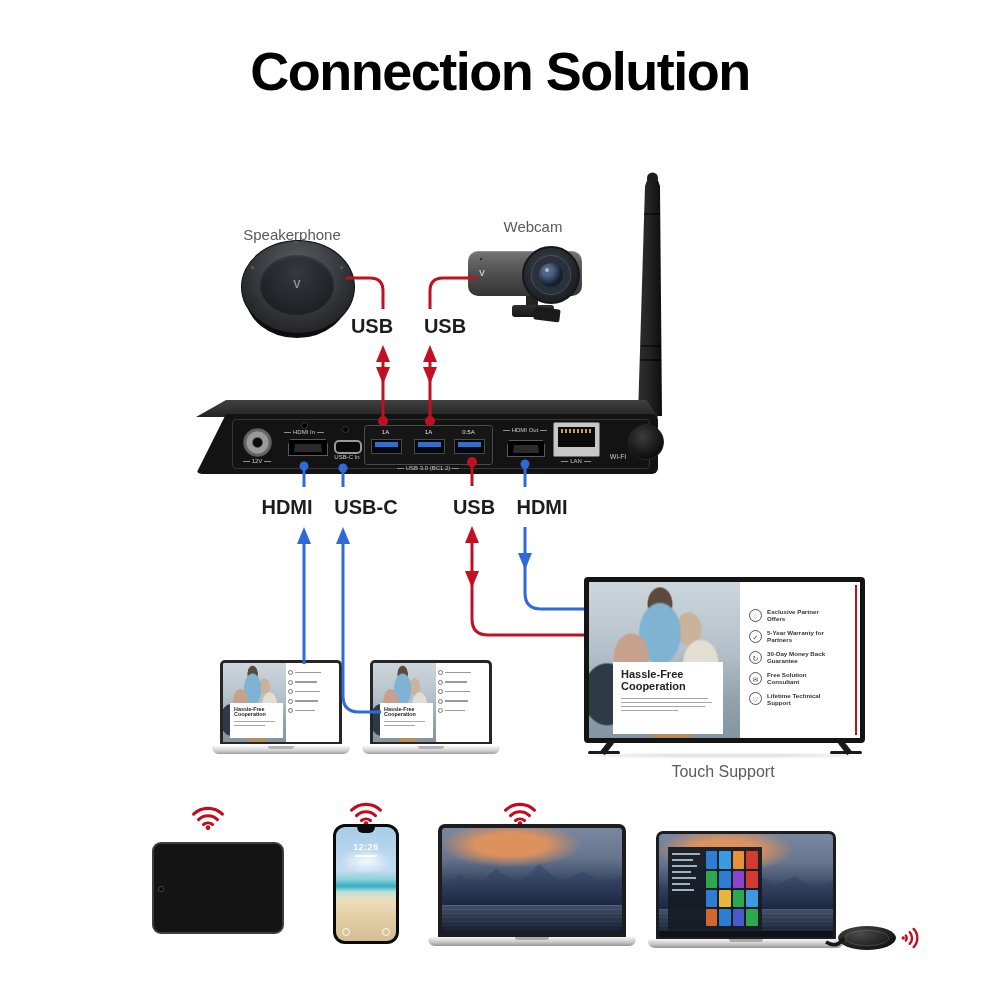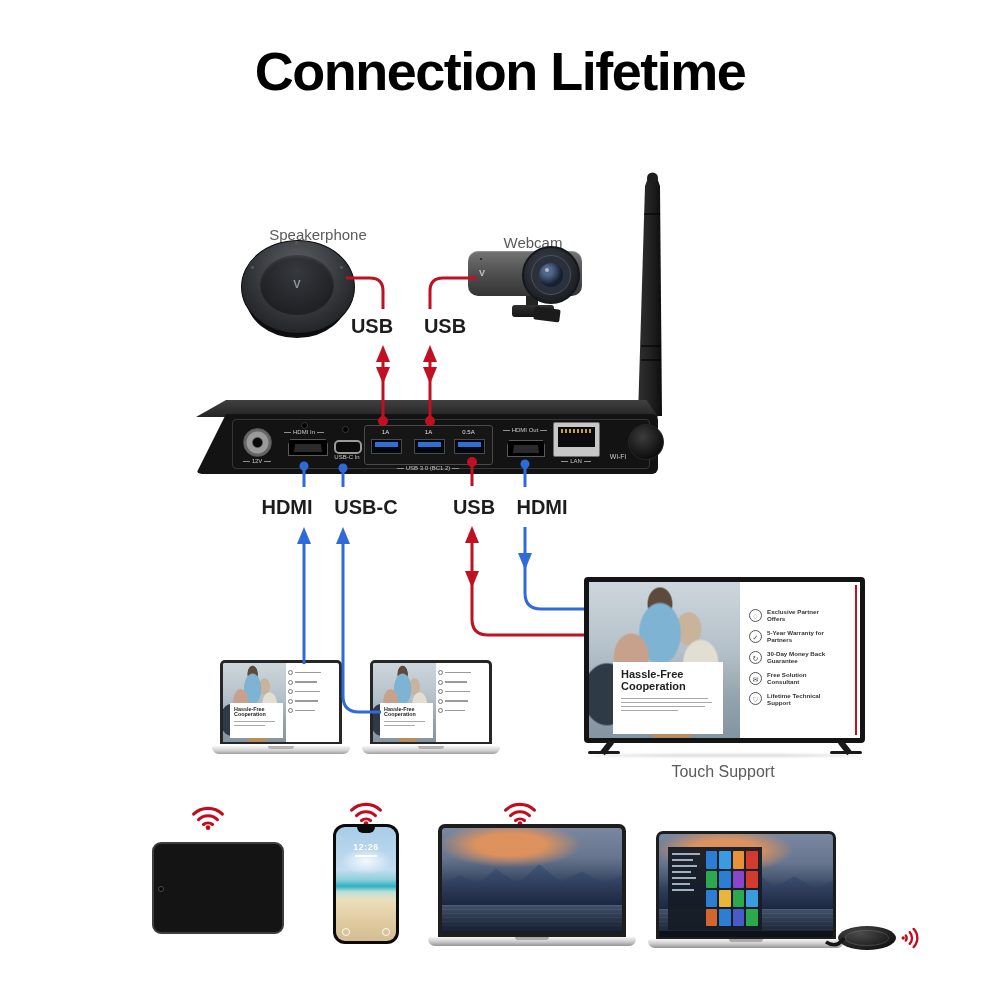--- a/index.html
+++ b/index.html
@@ -158,49 +158,49 @@
   .taskbar{position:absolute;left:0;right:0;bottom:0;height:6px;background:#0d121a;z-index:4;}
   .dongle{position:absolute;left:838px;top:926px;width:58px;height:24px;border-radius:50%;z-index:3;
     background:radial-gradient(ellipse at 38% 32%,#4b4b4b,#141414 75%);}
   .dongle::after{content:"";position:absolute;inset:4px 7px;border-radius:50%;border:1px solid rgba(255,255,255,.14);}
 </style>
 </head>
 <body>
 
 <div class="stage">
 
-  <div class="title">Connection Lifetime</div>
+  <div class="title">Connection Solution</div>
 
   <svg class="underlay" width="1000" height="1000" viewBox="0 0 1000 1000">
     <defs>
       <linearGradient id="antg" x1="0" y1="0" x2="1" y2="0">
         <stop offset="0" stop-color="#2f2f2f"></stop>
           <stop offset=".5" stop-color="#222"></stop>
           <stop offset="1" stop-color="#0d0d0d"></stop>
       </linearGradient>
     </defs>
     <polygon points="638,416 645,186 649,175 656,175 660,186 662,416" fill="url(#antg)"></polygon>
     <circle cx="652.5" cy="178" r="5.5" fill="#1d1d1d"></circle>
     <line x1="641" y1="346" x2="661" y2="346" stroke="#000" stroke-width="2" opacity=".55"></line>
     <line x1="641" y1="360" x2="661" y2="360" stroke="#000" stroke-width="2" opacity=".55"></line>
     <line x1="644" y1="214" x2="660" y2="214" stroke="#000" stroke-width="2" opacity=".55"></line>
   </svg>
 
-  <div class="dev-label" style="left:268px;top:226px;width:100px;">Speakerphone</div>
+  <div class="dev-label" style="left:242px;top:226px;width:100px;">Speakerphone</div>
   <div class="spk">
     <div class="spk-base"></div>
     <div class="spk-top"></div>
     <div class="spk-disc"></div>
     <div class="spk-dot" style="left:10px;top:26px;"></div>
     <div class="spk-dot" style="left:99px;top:26px;"></div>
     <div class="spk-dot" style="left:54px;top:1px;"></div>
     <div class="spk-logo">V</div>
   </div>
 
-  <div class="dev-label" style="left:493px;top:218px;width:80px;margin-top:16px;">Webcam</div>
+  <div class="dev-label" style="left:493px;top:218px;width:80px;">Webcam</div>
   <div class="cam">
     <div class="cam-neck"></div>
     <div class="cam-foot"></div>
     <div class="cam-clamp"></div>
     <div class="cam-body"></div>
     <div class="cam-mic"></div>
     <div class="cam-logo">V</div>
     <div class="cam-lens-outer">
       <div class="cam-lens-mid"></div>
       <div class="cam-lens-in"></div>

